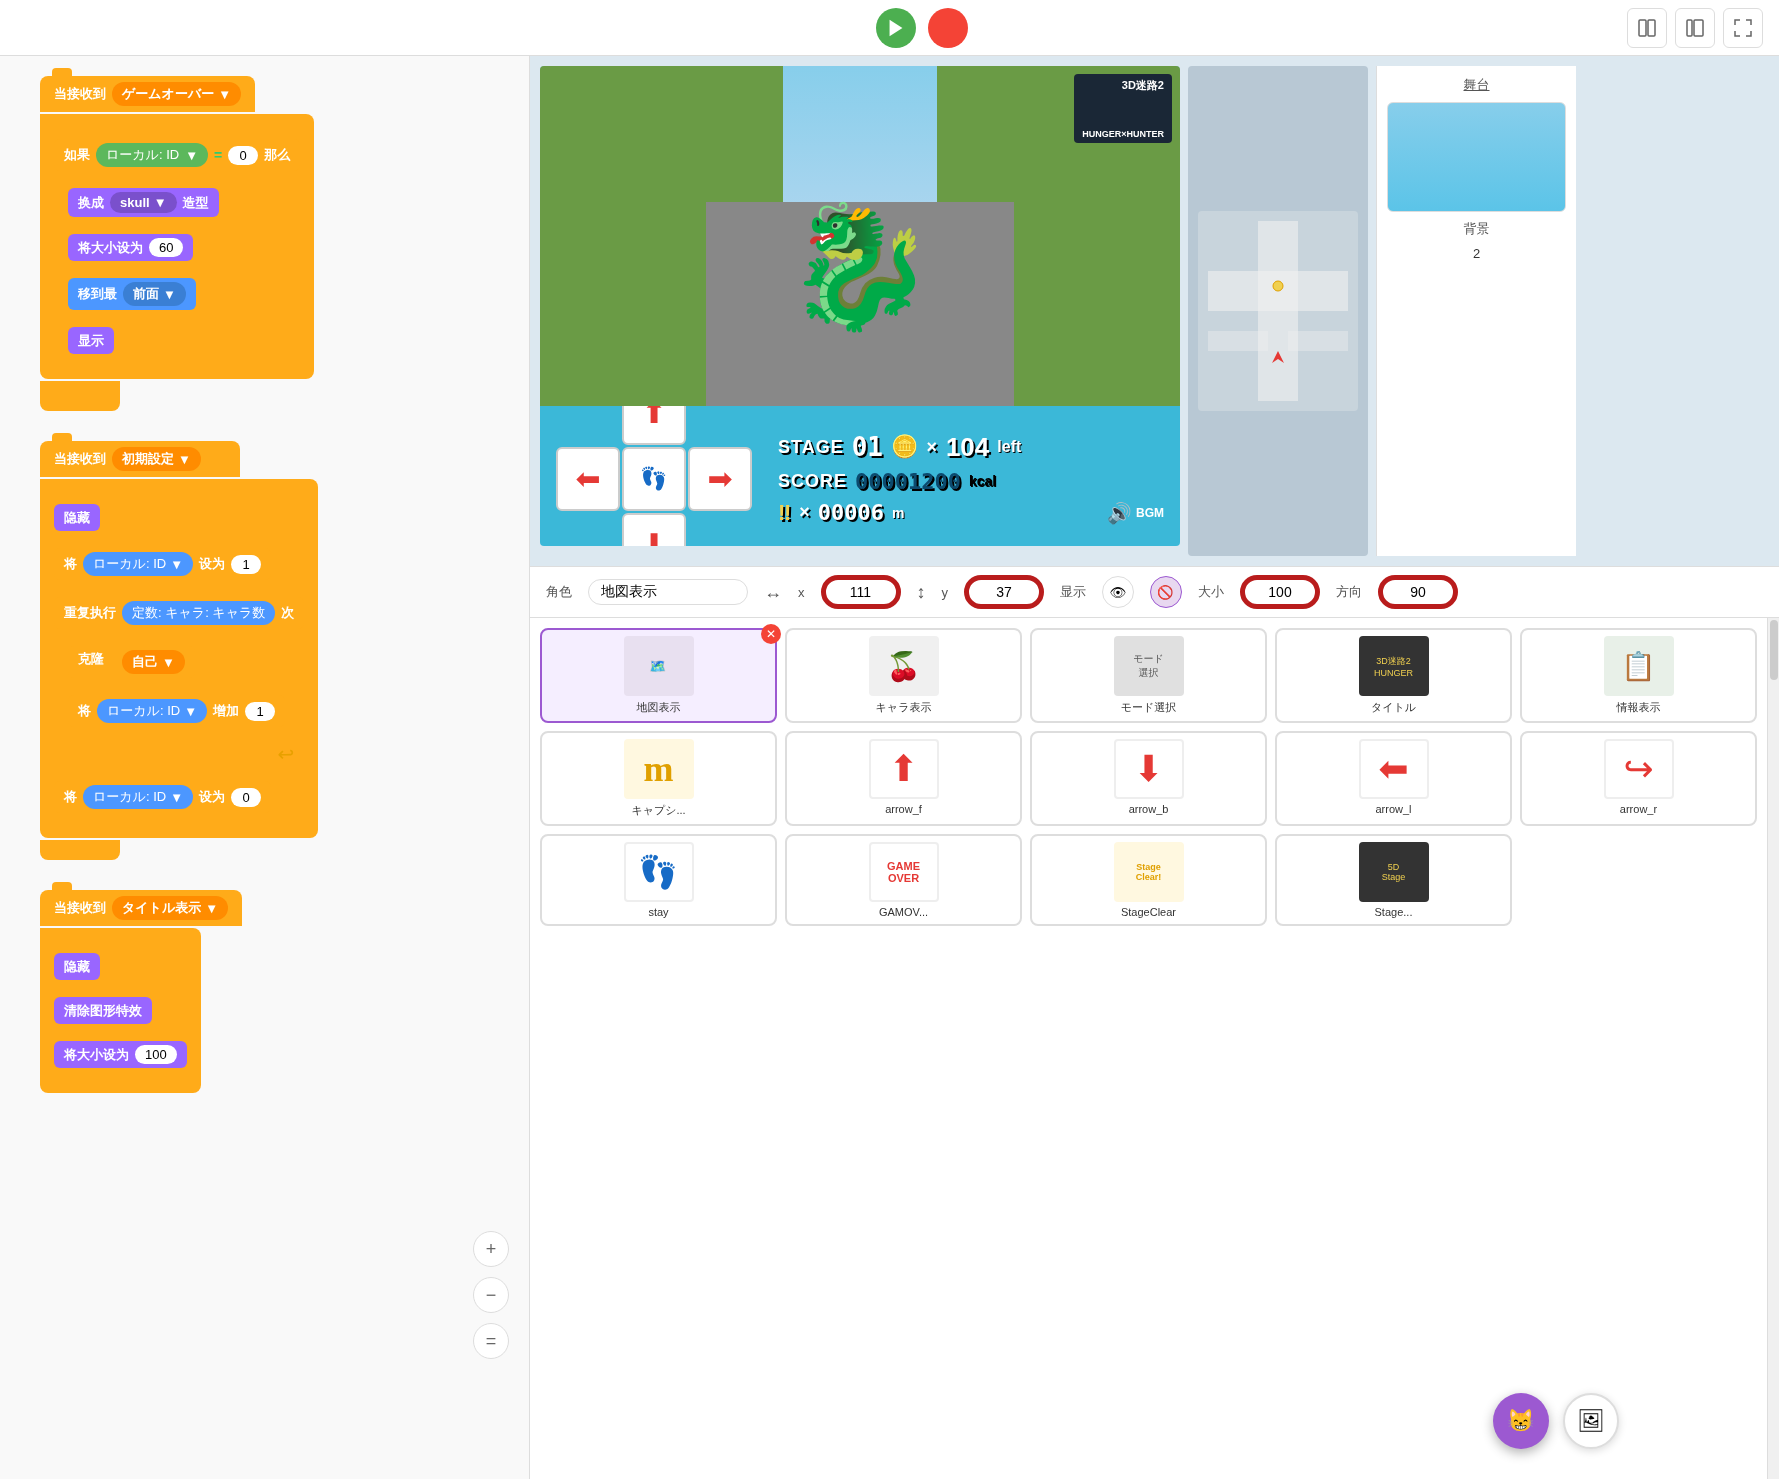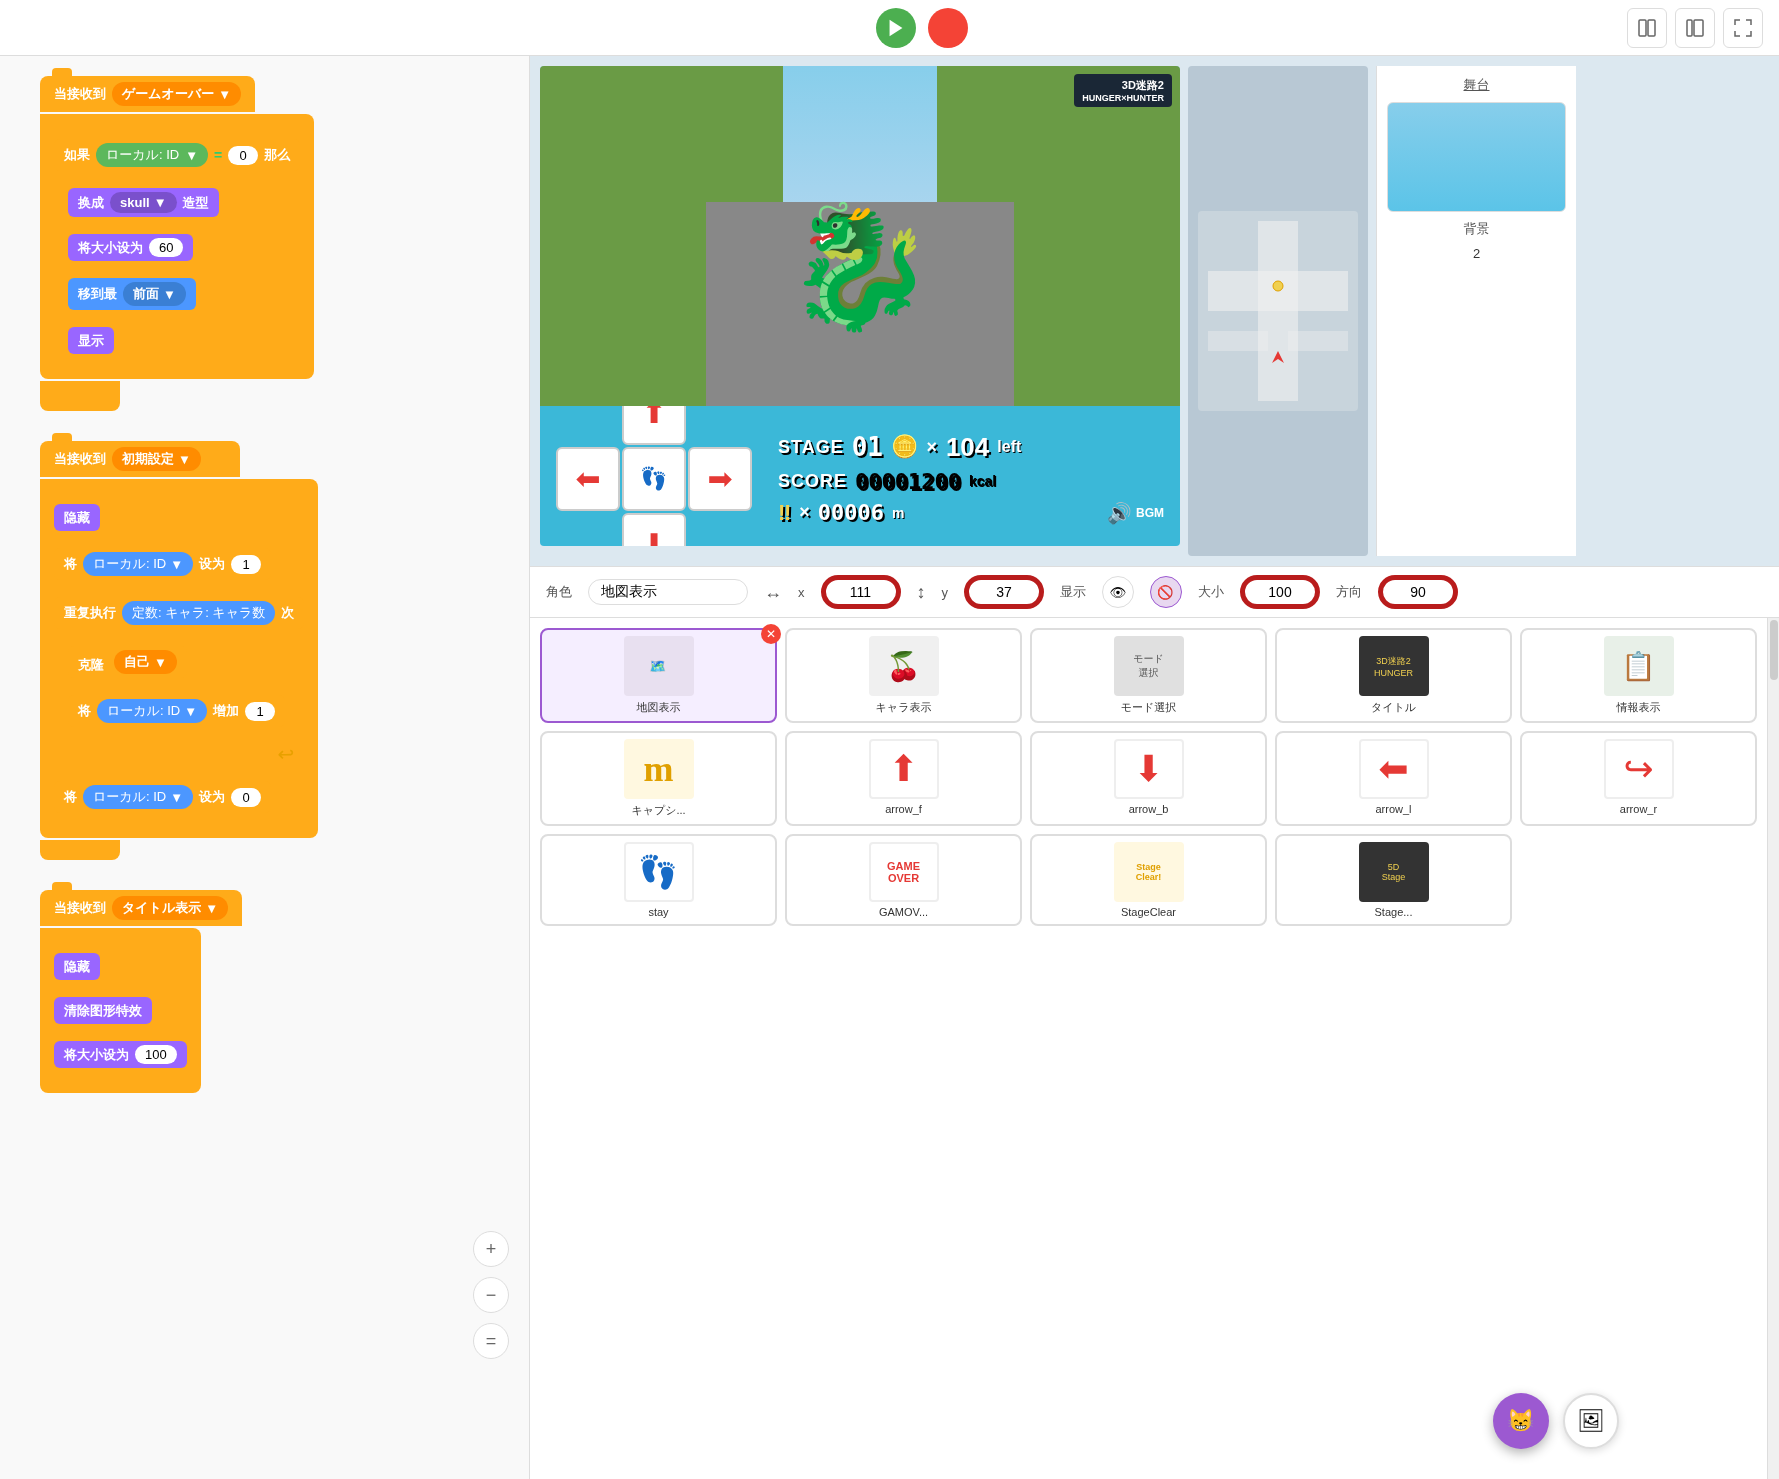--- a/index.html
+++ b/index.html
@@ -475,21 +475,21 @@
         <div class="block-row">
           <div style="background:#ffab19; border-radius:6px; padding:4px 10px; display:flex; align-items:center; gap:6px;">
             <span class="block-label">重复执行</span>
             <div class="block-blue-input">
               <span>定数: キャラ: キャラ数</span>
             </div>
             <span class="block-label">次</span>
           </div>
         </div>
         <div class="block-row" style="margin-left:14px;">
-          <div style="background:#ffab19; border-radius:6px; padding:4px 10px; display:flex; align-items:flex-end; gap:10px;">
+          <div style="background:#ffab19; border-radius:6px; padding:4px 10px; display:flex; align-items:flex-start; gap:18px;">
             <span class="block-label">克隆</span>
             <div class="block-dropdown">
               <span>自己</span>
               <span>▼</span>
             </div>
           </div>
         </div>
         <div class="block-row" style="margin-left:14px;">
           <div style="background:#ffab19; border-radius:6px; padding:4px 10px; display:flex; align-items:center; gap:6px;">
             <span class="block-label">将</span>
@@ -574,21 +574,21 @@
           <div style="position:absolute; top:0; left:0; width:38%; height:100%; background:#6a9b45;" class="brick-pattern"></div>
 
           <div style="position:absolute; top:0; right:0; width:38%; height:100%; background:#6a9b45;" class="brick-pattern"></div>
 
           <div style="position:absolute; bottom:0; left:26%; width:48%; height:60%; background:#888;"></div>
 
           <div style="position:absolute; bottom:80px; left:50%; transform:translateX(-50%); font-size:120px; line-height:1;">🐉</div>
 
           <div style="position:absolute; top:8px; right:8px; background:rgba(0,0,50,0.75); color:#fff; padding:4px 8px; border-radius:4px; font-size:11px; font-weight:bold; text-align:right;">
             <div>3D迷路2</div>
-            <div style="font-size:9px;">HUNGER×HUNTER</div>
+            <div style="font-size:9px;margin-top:36px;">HUNGER×HUNTER</div>
           </div>
         </div>
 
         <div style="width:100%; height:145px; background:#3bb8d8; display:flex; align-items:center; padding:8px 16px; gap:12px;">
 
           <div style="display:grid; grid-template-columns: 64px 64px 64px; grid-template-rows: 64px 64px 64px; gap:2px; width:200px;">
 
             <div></div>
             <div style="background:#fff; border:2px solid #ccc; border-radius:6px; display:flex; align-items:center; justify-content:center; font-size:30px; color:#e53935;">⬆</div>
             <div></div>
@@ -606,21 +606,21 @@
             <div style="display:flex; align-items:center; gap:8px;">
               <span style="color:#fff; font-size:18px; font-weight:900; text-shadow:2px 2px 0 #000; letter-spacing:1px;">STAGE</span>
               <span style="color:#fff; font-size:26px; font-weight:900; text-shadow:2px 2px 0 #000; font-family:monospace;">01</span>
               <span style="color:#f0d050; font-size:22px;">🪙</span>
               <span style="color:#fff; font-size:18px; font-weight:900; text-shadow:2px 2px 0 #000; letter-spacing:1px;">×</span>
               <span style="color:#fff; font-size:26px; font-weight:900; text-shadow:2px 2px 0 #000; font-family:Liberation Sans, sans-serif;">104</span>
               <span style="color:#fff; font-size:16px; font-weight:bold; text-shadow:1px 1px 0 #000;">left</span>
             </div>
             <div style="display:flex; align-items:center; gap:8px;">
               <span style="color:#fff; font-size:18px; font-weight:900; text-shadow:2px 2px 0 #000; letter-spacing:1px;">SCORE</span>
-              <span style="color:#000000; font-size:22px; font-weight:900; text-shadow:2px 2px 0 #000; font-family:monospace;">00001200</span>
+              <span style="color:#0c4a6e; font-size:22px; font-weight:900; text-shadow:2px 2px 0 #000; font-family:monospace;">00001200</span>
               <span style="color:#000000; font-size:14px; font-weight:bold; text-shadow:1px 1px 0 #000;">kcal</span>
             </div>
             <div style="display:flex; align-items:center; gap:8px;">
               <span style="color:#f0d050; font-size:22px; font-weight:900; text-shadow:2px 2px 0 #000;">‼</span>
               <span style="color:#fff; font-size:18px; font-weight:900; text-shadow:2px 2px 0 #000;">×</span>
               <span style="color:#fff; font-size:22px; font-weight:900; text-shadow:2px 2px 0 #000; font-family:monospace;">00006</span>
               <span style="color:#fff; font-size:14px; font-weight:bold; text-shadow:1px 1px 0 #000;">m</span>
               <div style="margin-left: auto; display:flex; align-items:center; gap:4px;">
                 <span style="font-size:20px;">🔊</span>
                 <span style="color:#fff; font-size:12px; font-weight:bold;">BGM</span>

